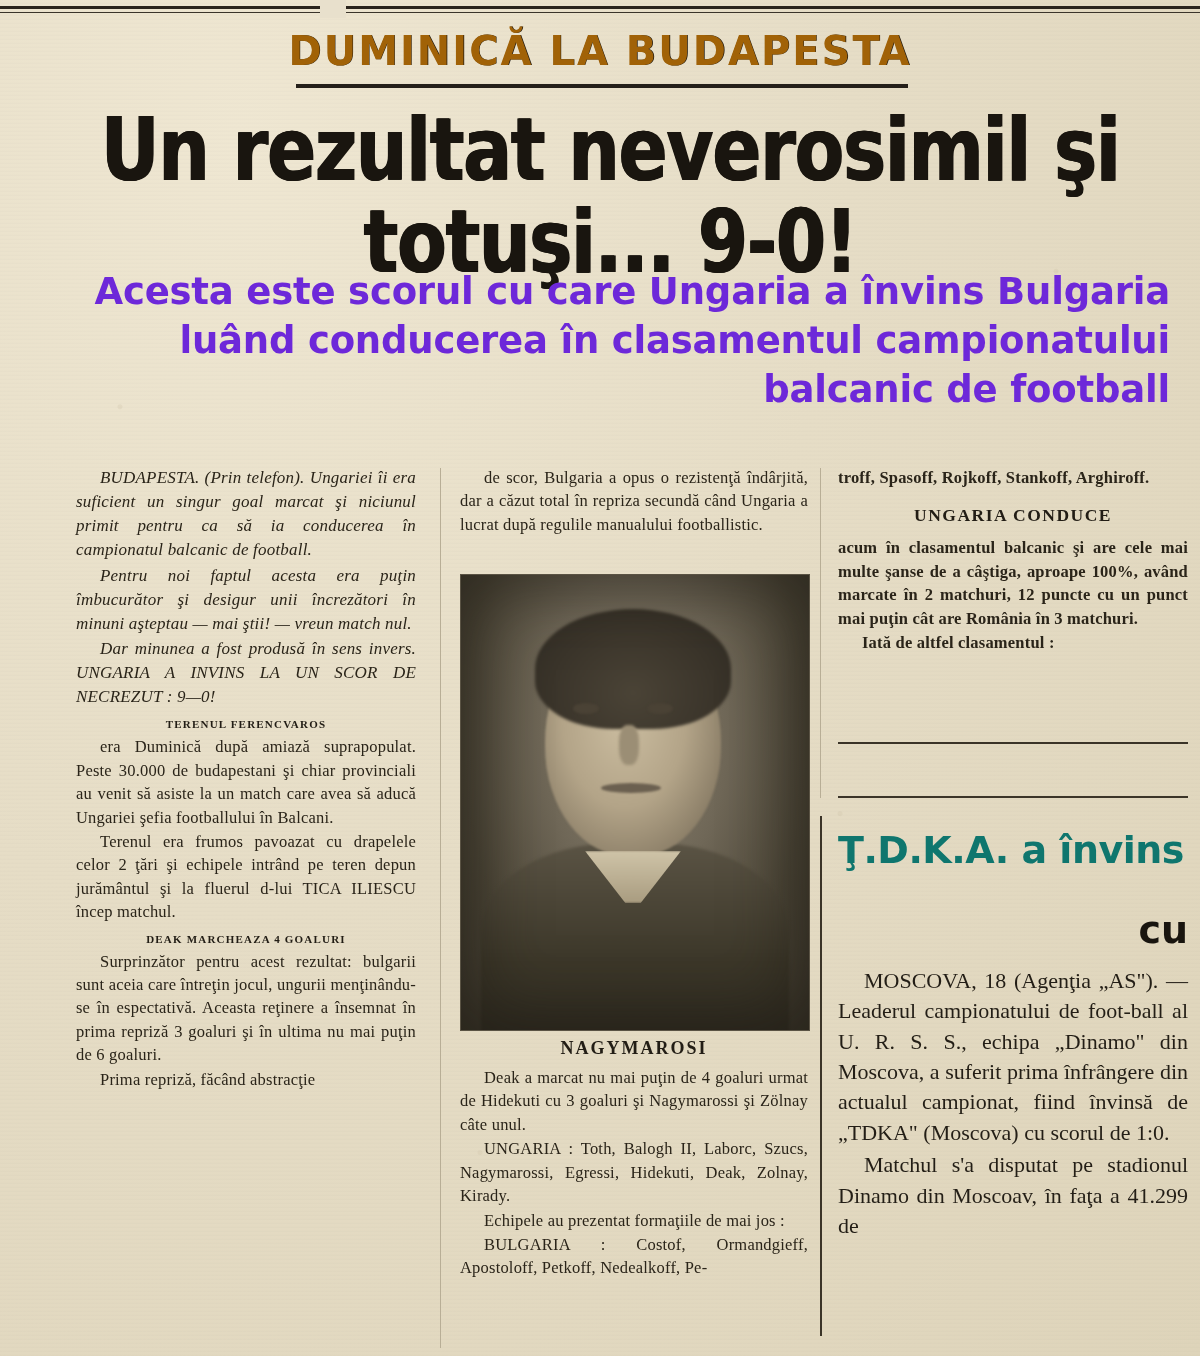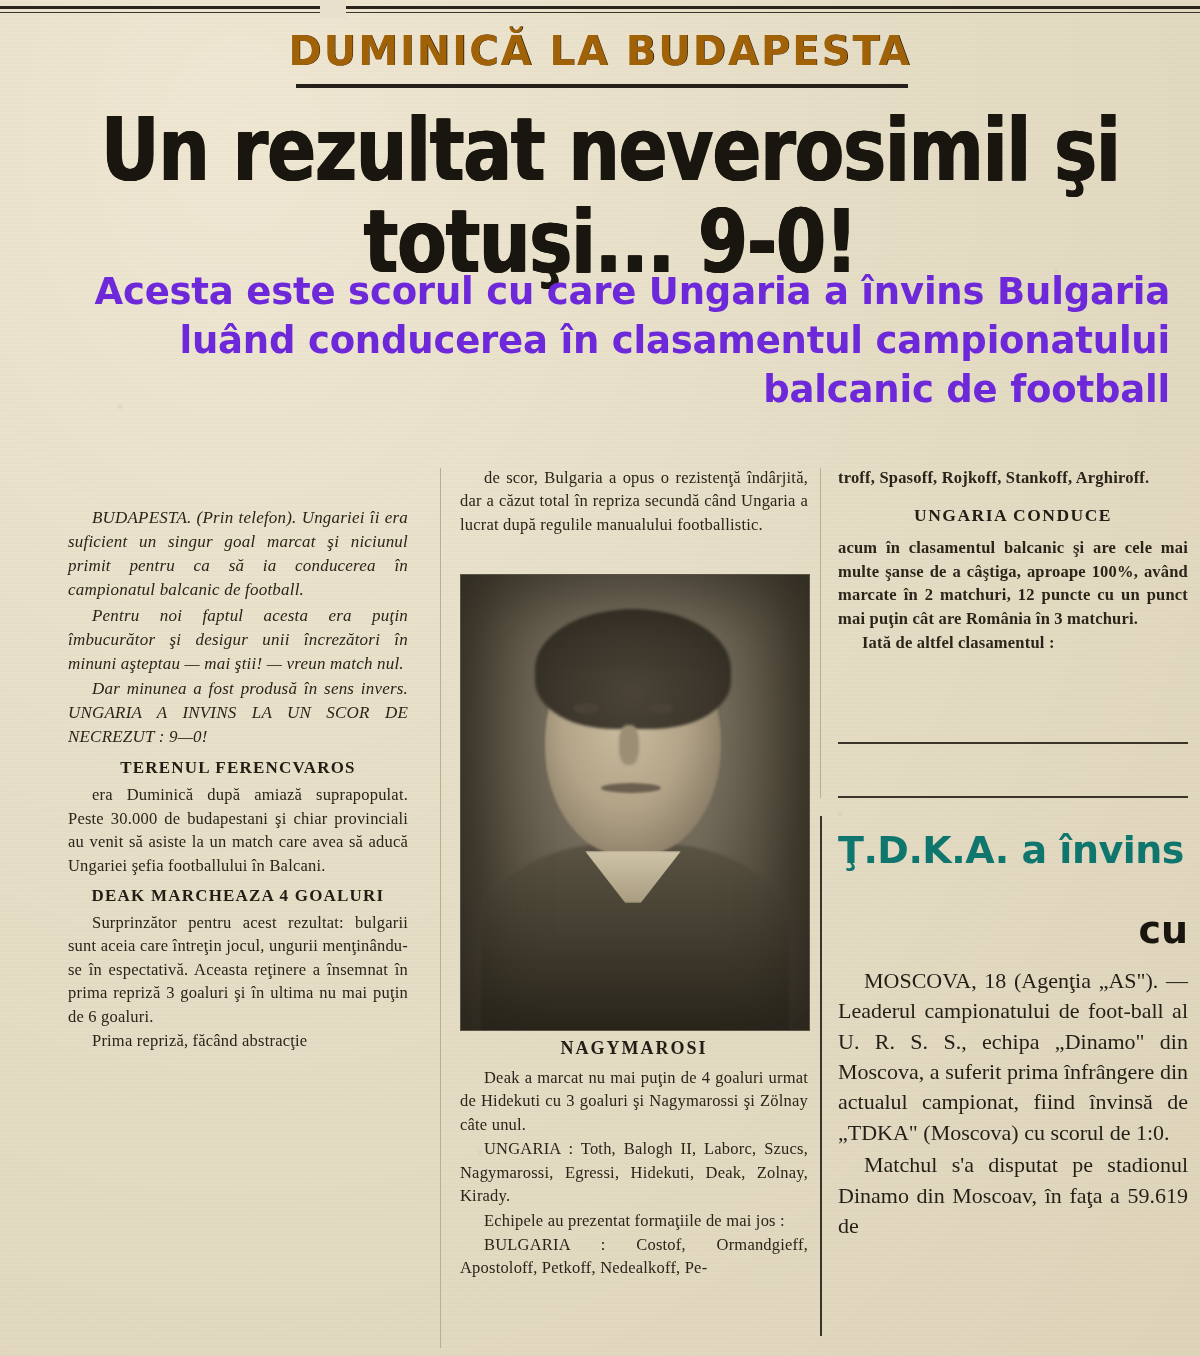--- a/index.html
+++ b/index.html
@@ -69,21 +69,21 @@
     font-weight:bold;
     font-size:37px;
     line-height:1.32;
     letter-spacing:-0.2px;
     color:#6d28d9;
   }
 
   
   .cols{position:absolute;left:0;right:0;top:466px;bottom:0;}
   .col{position:absolute;top:0;bottom:0;}
-  .col1{left:68px;width:340px;margin-top:40px;}
+  .col1{left:76px;width:340px;}
   .col2{left:460px;width:348px;}
   .col3{left:838px;width:350px;}
 
   .rule-v{position:absolute;top:0;width:2px;background:#3b3428;}
   .rule-v1{left:440px;top:2px;height:880px;background:#b8ae96;width:1px;}
   .rule-v2{left:820px;top:2px;height:330px;background:#b8ae96;width:1px;}
   .rule-v3{left:820px;top:350px;height:520px;background:#3b3428;width:2px;}
 
   p{margin:0 0 2px 0;}
   .body{
@@ -92,21 +92,21 @@
     line-height:1.42;
     text-align:justify;
     color:#2a2419;
     letter-spacing:0.2px;
   }
   .body p{text-indent:24px;margin-bottom:1px;}
   .lead{font-style:italic;font-size:17px;}
   .subhead{
     font-family:"Liberation Serif", serif;
     font-weight:bold;
-    font-size:17px;
+    font-size:11px;
     letter-spacing:1.2px;
     text-align:center;
     margin:9px 0 5px 0;
     text-indent:0 !important;
     color:#221d15;
   }
 
   
   .photo{
     position:absolute;left:0;top:108px;width:348px;height:455px;
@@ -223,20 +223,21 @@
 
     <div class="col col1">
       <div class="body lead">
         <p>BUDAPESTA. (Prin telefon). Ungariei îi era suficient un singur goal marcat şi niciunul primit pentru ca să ia conducerea în campionatul balcanic de football.</p>
         <p>Pentru noi faptul acesta era puţin îmbucurător şi desigur unii încrezători în minuni aşteptau — mai ştii! — vreun match nul.</p>
         <p>Dar minunea a fost produsă în sens invers. UNGARIA A INVINS LA UN SCOR DE NECREZUT : 9—0!</p>
       </div>
       <div class="subhead">TERENUL FERENCVAROS</div>
       <div class="body">
         <p>era Duminică după amiază suprapopulat. Peste 30.000 de budapestani şi chiar provinciali au venit să asiste la un match care avea să aducă Ungariei şefia footballului în Balcani.</p>
+        <p>Terenul era frumos pavoazat cu drapelele celor 2 ţări şi echipele intrând pe teren depun jurământul şi la fluerul d-lui TICA ILIESCU încep matchul.</p>
       </div>
       <div class="subhead">DEAK MARCHEAZA 4 GOALURI</div>
       <div class="body">
         <p>Surprinzător pentru acest rezultat: bulgarii sunt aceia care întreţin jocul, ungurii menţinându-se în espectativă. Aceasta reţinere a însemnat în prima repriză 3 goaluri şi în ultima nu mai puţin de 6 goaluri.</p>
         <p>Prima repriză, făcând abstracţie</p>
       </div>
     </div>
 
     <div class="col col2">
       <div class="body">
@@ -275,18 +276,18 @@
       </div>
 
       <div class="rule-h rule-h1"></div>
       <div class="rule-h rule-h2"></div>
 
       <div class="tdka-head">Ţ.D.K.A. a învins</div>
       <div class="tdka-head2">cu</div>
 
       <div class="col3-body big">
         <p>MOSCOVA, 18 (Agenţia „AS"). — Leaderul campionatului de foot-ball al U. R. S. S., echipa „Dinamo" din Moscova, a suferit prima înfrângere din actualul campionat, fiind învinsă de „TDKA" (Moscova) cu scorul de 1:0.</p>
-        <p>Matchul s'a disputat pe stadionul Dinamo din Moscoav, în faţa a 59.619 de</p>
+        <p>Matchul s'a disputat pe stadionul Dinamo din Moscoav, în faţa a 41.299 de</p>
       </div>
     </div>
 
   </div>
 </div>
 
 </body></html>

